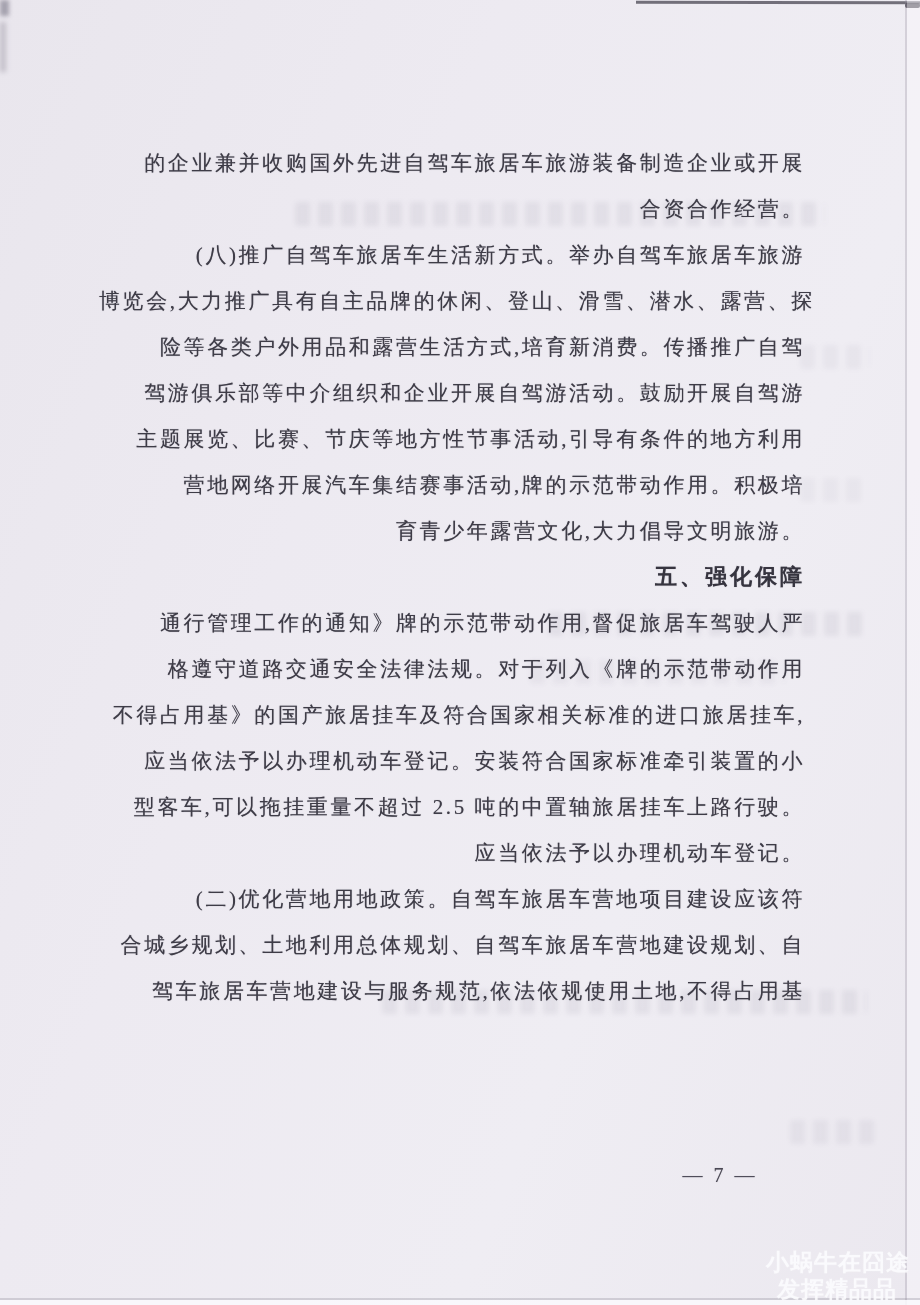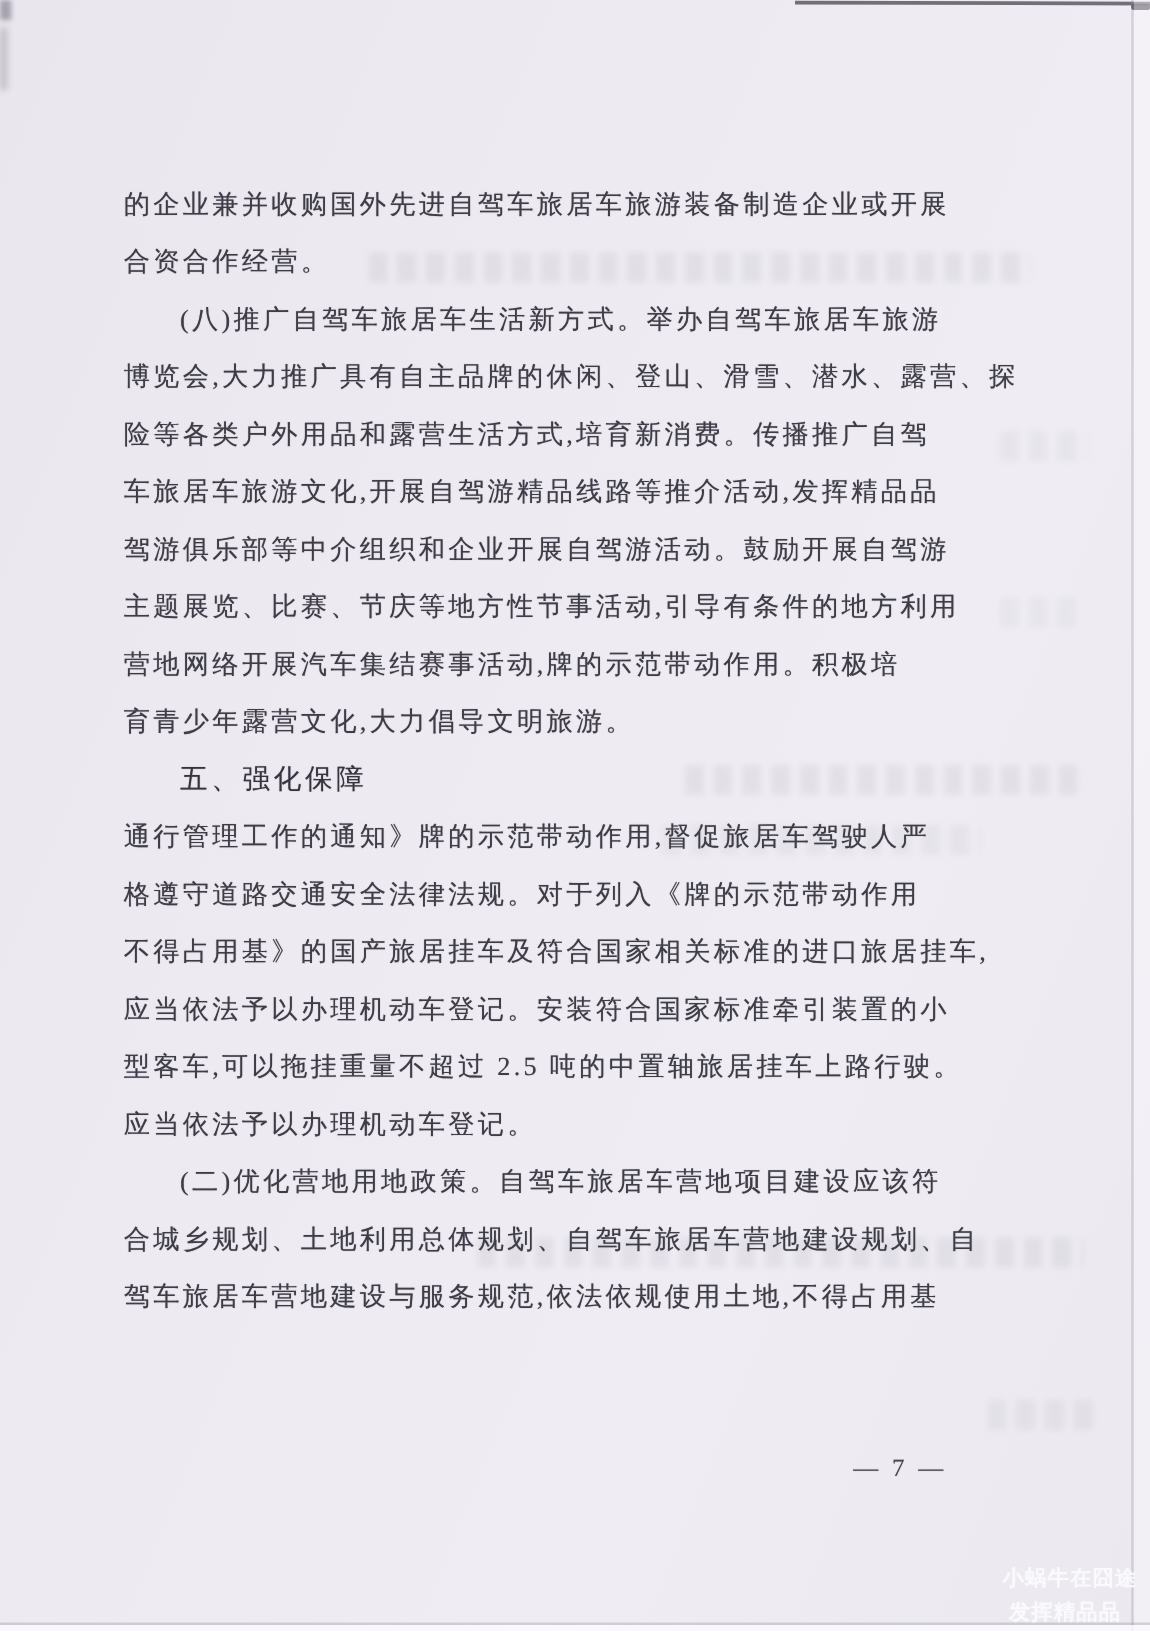--- a/index.html
+++ b/index.html
@@ -59,47 +59,47 @@
   }
   .ghost.g1 { top: 202px; left: 295px; width: 530px; }
   .ghost.g2 { top: 612px; left: 548px; width: 320px; }
   .ghost.g3 { top: 660px; left: 530px; width: 255px; opacity: 0.4; }
   .ghost.g4 { top: 990px; left: 382px; width: 485px; }
   .ghost.g5 { top: 1120px; left: 790px; width: 85px; opacity: 0.45; }
   .ghost.g6 { top: 345px; left: 800px; width: 70px; opacity: 0.35; }
   .ghost.g7 { top: 478px; left: 800px; width: 62px; opacity: 0.3; }
   
   .text-body {
-    position: absolute; top: 140px; left: 99px; width: 706px;
+    position: absolute; top: 140px; left: 99px; width: 706px; text-align: right;
   }
   .line {
     height: 46px; line-height: 46px;
     font-size: 21px; letter-spacing: 2.6px;
     color: var(--text, #3e3c47);
     white-space: nowrap;
     text-shadow: 0 0 0.8px rgba(62, 60, 72, 0.55);
   }
   .line.indent { padding-left: 45px; }
   .line.heading {
     font-family: "Liberation Sans", "DejaVu Sans", sans-serif;
-    font-weight: normal; font-size: 22px; letter-spacing: 3px;
+    font-weight: bold; font-size: 22px; letter-spacing: 3px;
     color: #36343f;
   }
   .page-number {
     position: absolute; top: 1155px; left: 635px; width: 170px;
     text-align: center; height: 40px; line-height: 40px;
     font-size: 20px; letter-spacing: 3px;
     color: var(--page_number, #4a4854);
     text-shadow: 0 0 0.8px rgba(74, 72, 84, 0.5);
   }
   .watermark {
     position: absolute; right: 10px; bottom: 2px;
     text-align: right;
     font-family: "Liberation Sans", "DejaVu Sans", sans-serif;
-    font-weight: bold; font-size: 17px; line-height: 27px;
+    font-weight: bold; font-size: 23px; line-height: 27px;
     letter-spacing: 1px;
     color: rgba(252, 251, 254, 0.85);
     text-shadow: 0 0 2px rgba(255, 255, 255, 0.35);
   }
   .watermark .wm2 { padding-right: 13px; }
 </style>
 </head>
 <body>
 
 <div class="page">
@@ -120,21 +120,20 @@
   <div class="ghost g5"></div>
   <div class="ghost g6"></div>
   <div class="ghost g7"></div>
 
   <div class="text-body">
       <div class="line">的企业兼并收购国外先进自驾车旅居车旅游装备制造企业或开展</div>
       <div class="line">合资合作经营。</div>
       <div class="line indent">(八)推广自驾车旅居车生活新方式。举办自驾车旅居车旅游</div>
       <div class="line">博览会,大力推广具有自主品牌的休闲、登山、滑雪、潜水、露营、探</div>
       <div class="line">险等各类户外用品和露营生活方式,培育新消费。传播推广自驾</div>
-      <div class="line">车旅居车旅游文化,开展自驾游精品线路等推介活动,发挥精品品</div>
       <div class="line">驾游俱乐部等中介组织和企业开展自驾游活动。鼓励开展自驾游</div>
       <div class="line">主题展览、比赛、节庆等地方性节事活动,引导有条件的地方利用</div>
       <div class="line">营地网络开展汽车集结赛事活动,牌的示范带动作用。积极培</div>
       <div class="line">育青少年露营文化,大力倡导文明旅游。</div>
       <div class="line indent heading">五、强化保障</div>
       <div class="line">通行管理工作的通知》牌的示范带动作用,督促旅居车驾驶人严</div>
       <div class="line">格遵守道路交通安全法律法规。对于列入《牌的示范带动作用</div>
       <div class="line">不得占用基》的国产旅居挂车及符合国家相关标准的进口旅居挂车,</div>
       <div class="line">应当依法予以办理机动车登记。安装符合国家标准牵引装置的小</div>
       <div class="line">型客车,可以拖挂重量不超过 2.5 吨的中置轴旅居挂车上路行驶。</div>

